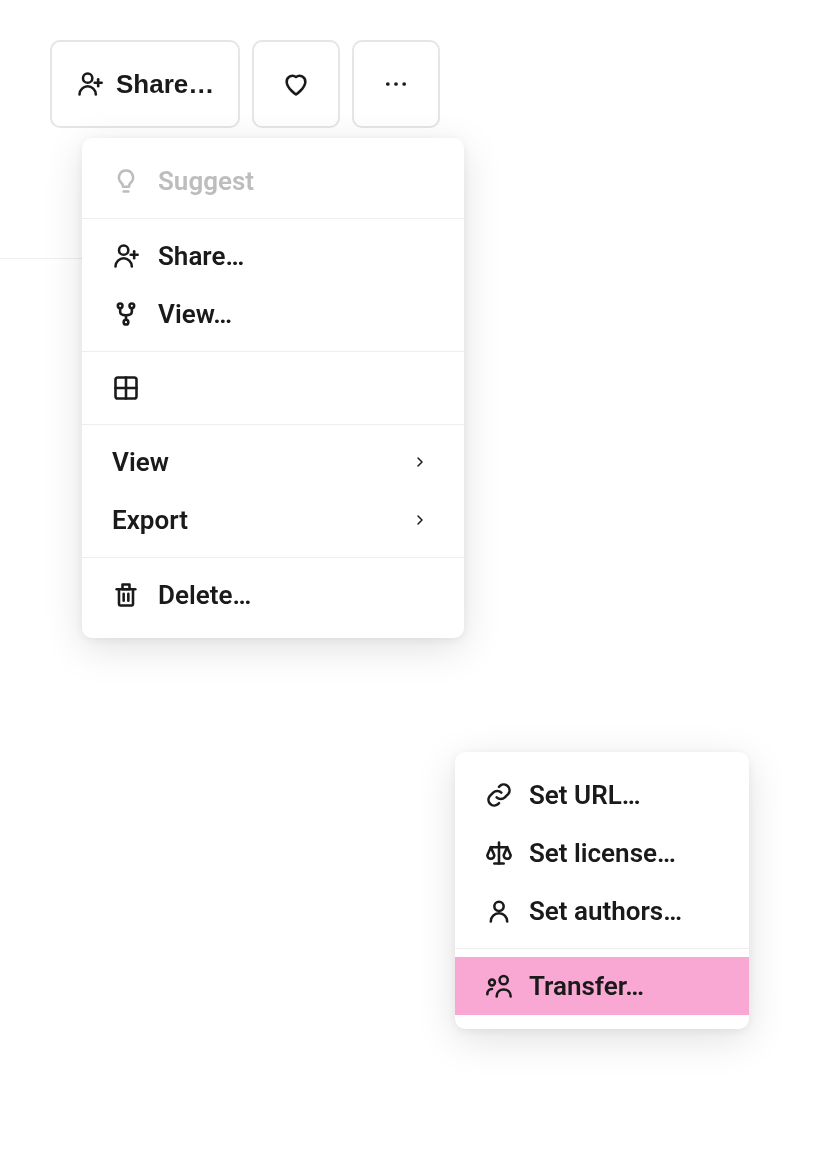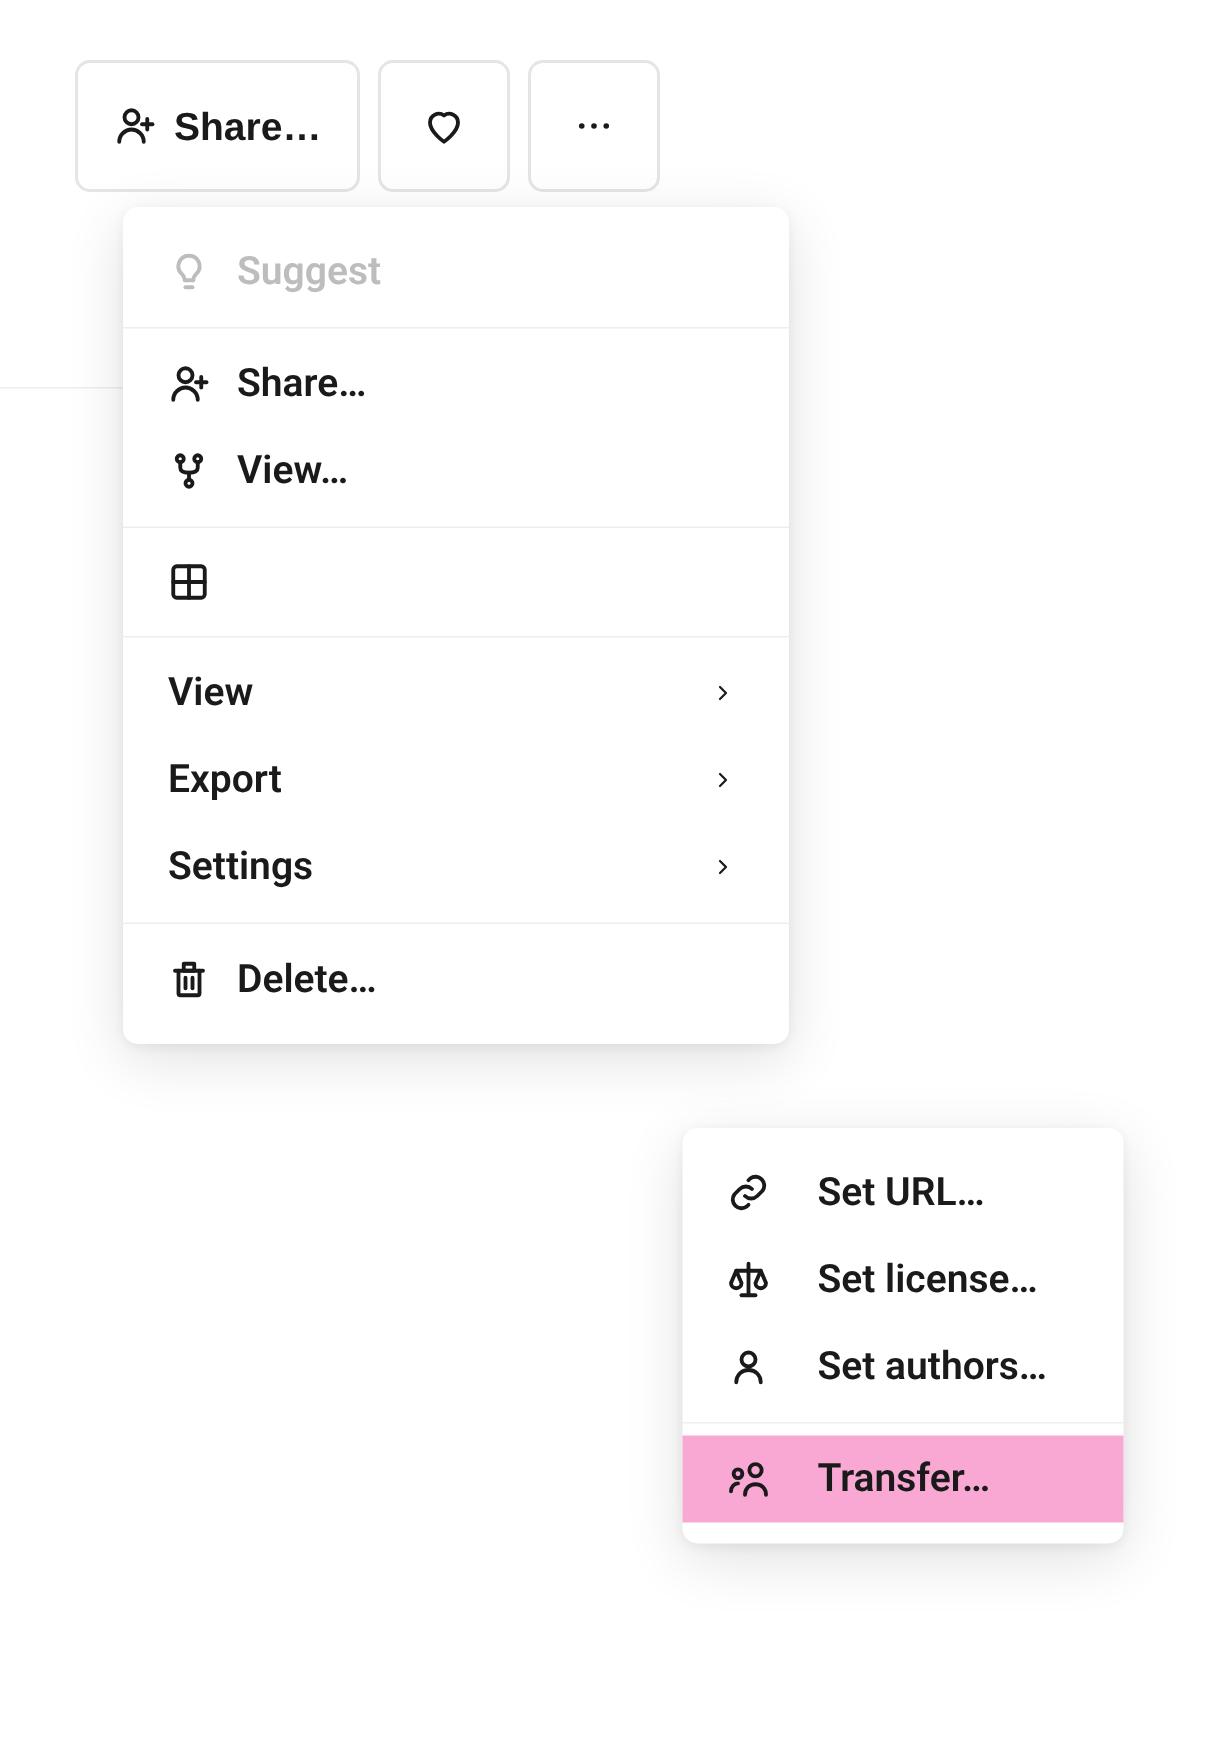--- a/index.html
+++ b/index.html
@@ -35,21 +35,21 @@
       padding: 0 24px;
     }
     .btn-icon-only {
       width: 88px;
       padding: 0;
     }
     .dropdown {
       position: absolute;
       top: 138px;
       left: 82px;
-      width: 444px;
+      width: 382px;
       background: #fff;
       border-radius: 10px;
       box-shadow: 0 10px 40px rgba(0,0,0,0.12), 0 2px 8px rgba(0,0,0,0.06);
       padding: 6px 0;
     }
     .dropdown-section {
       border-bottom: 1px solid #eee;
       padding: 8px 0;
     }
     .dropdown-section:last-child {
@@ -109,21 +109,21 @@
     .submenu-section {
       border-bottom: 1px solid #eee;
       padding: 8px 0;
     }
     .submenu-section:last-child {
       border-bottom: none;
     }
     .submenu-item {
       display: flex;
       align-items: center;
-      gap: 32px;
+      gap: 16px;
       padding: 14px 30px;
       font-size: 26px;
       font-weight: 600;
       color: #1a1a1a;
       cursor: pointer;
     }
     .submenu-item.highlighted {
       background: #f9a8d4;
     }
     .divider-line {
@@ -228,28 +228,20 @@
       </span>
     </div>
     <div class="dropdown-item dropdown-item-no-icon">
       <span>Export</span>
       <span class="chevron-wrap icon">
         <svg viewBox="0 0 24 24" style="width:16px;height:16px">
             <path d="M9 6l6 6-6 6"></path>
           </svg>
       </span>
     </div>
-    <div class="dropdown-item dropdown-item-no-icon">
-      <span>Settings</span>
-      <span class="chevron-wrap icon">
-        <svg viewBox="0 0 24 24" style="width:16px;height:16px">
-            <path d="M9 6l6 6-6 6"></path>
-          </svg>
-      </span>
-    </div>
   </div>
   <div class="dropdown-section">
     <div class="dropdown-item">
       <span class="icon">
         <svg viewBox="0 0 24 24">
             <path d="M4 7h16"></path>
             <path d="M9 3h6v4H9z"></path>
             <path d="M6 7v13a1 1 0 0 0 1 1h10a1 1 0 0 0 1-1V7"></path>
             <path d="M10 11v6"></path>
             <path d="M14 11v6"></path>

